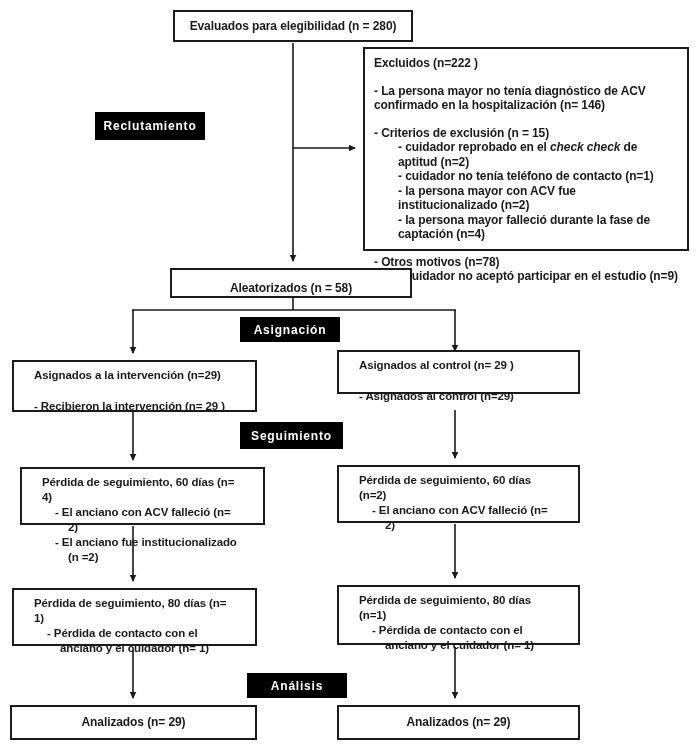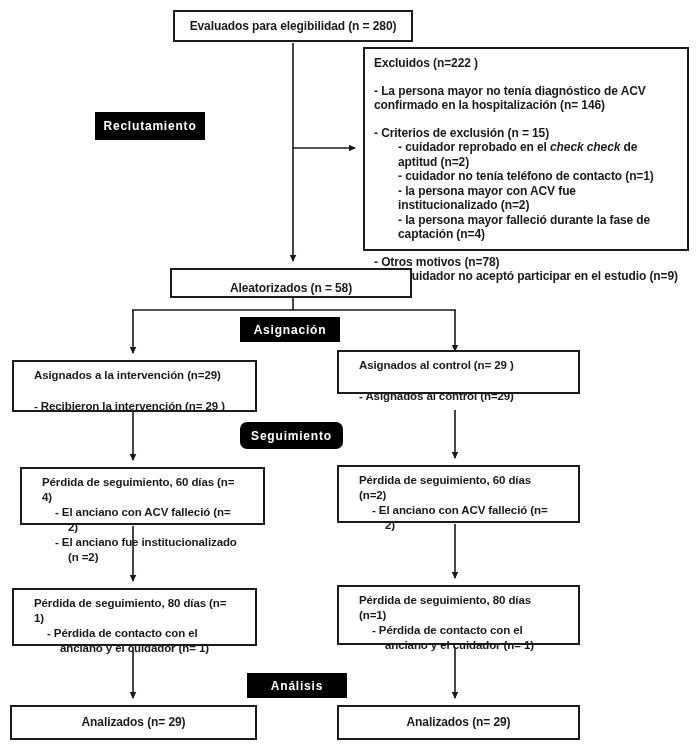--- a/index.html
+++ b/index.html
@@ -102,21 +102,21 @@
   <div class="box pad" style="left:12px;top:360px;width:245px;height:52px;">
     <div>Asignados a la intervención (n=29)</div>
     <div class="arm-line2">- Recibieron la intervención (n= 29 )</div>
   </div>
 
   <div class="box pad" style="left:337px;top:350px;width:243px;height:44px;">
     <div>Asignados al control (n= 29 )</div>
     <div class="arm-line2">- Asignados al control (n=29)</div>
   </div>
 
-  <div class="stage-label" style="left:240px;top:422px;width:103px;height:27px;border-radius:7px;">
+  <div class="stage-label" style="left:240px;top:422px;width:103px;height:27px;">
     <span>Seguimiento</span>
   </div>
 
   <div class="box pad" style="left:12px;top:467px;width:245px;height:58px;margin-left:8px;">
     <div>Pérdida de seguimiento, 60 días (n= 4)</div>
     <div class="sub-item">-  El anciano con ACV falleció (n= 2)</div>
     <div class="sub-item">-  El anciano fue institucionalizado (n =2)</div>
   </div>
 
   <div class="box pad" style="left:337px;top:465px;width:243px;height:58px;">

